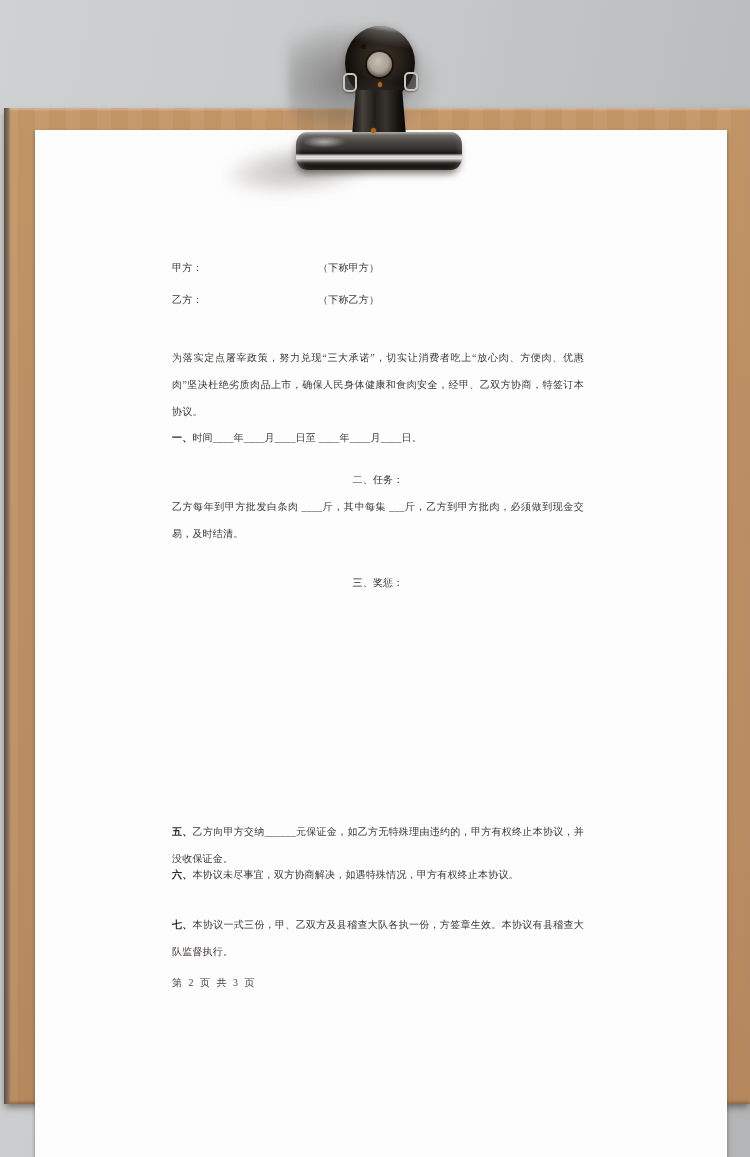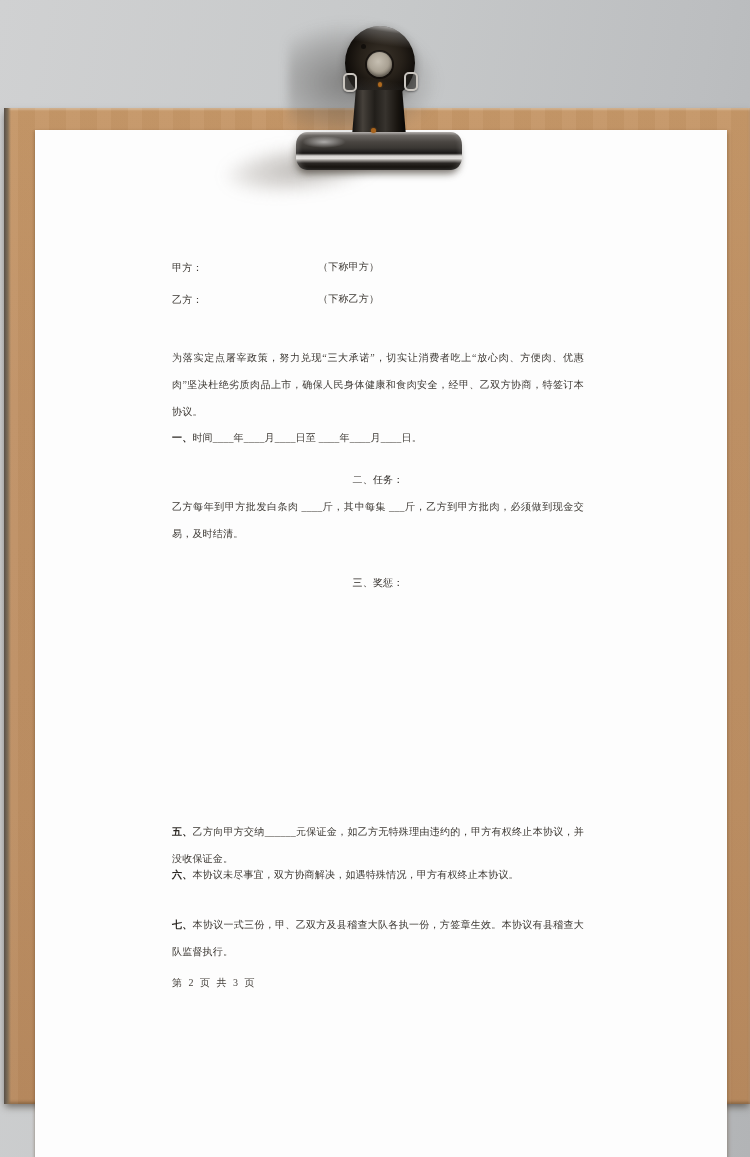--- a/index.html
+++ b/index.html
@@ -31,21 +31,21 @@
     box-shadow:1px 2px 4px rgba(80,55,25,.35), -1px 1px 2px rgba(80,55,25,.18);
   }
   
   .tblock{
     position:absolute;left:137px;width:412px;
     font-size:10px;line-height:27px;color:#3c3833;
     text-align:justify;letter-spacing:.2px;
   }
   .tblock b{font-weight:700;color:#2c2824;}
   .party-row{text-align:left;}
-  .party-note{position:absolute;left:146px;top:0;font-family:Liberation Mono, monospace;}
+  .party-note{position:absolute;left:146px;top:0;}
   .clause-head{font-weight:400;color:#2c2824;text-align:center;}
   .footer-line{text-align:left;letter-spacing:2px;color:#46423d;}
   
   .b-party-a{top:124px;} .b-party-b{top:156px;}
   .b-preamble{top:204px;}
   .b-c1{top:284px;} .b-c2{top:336px;} .b-c3{top:439px;}
   .b-c4{top:541px;} .b-c5{top:678px;} .b-c6{top:721px;}
   .b-c7{top:771px;} .b-footer{top:839px;}
   
   .clip-wall-shadow{

